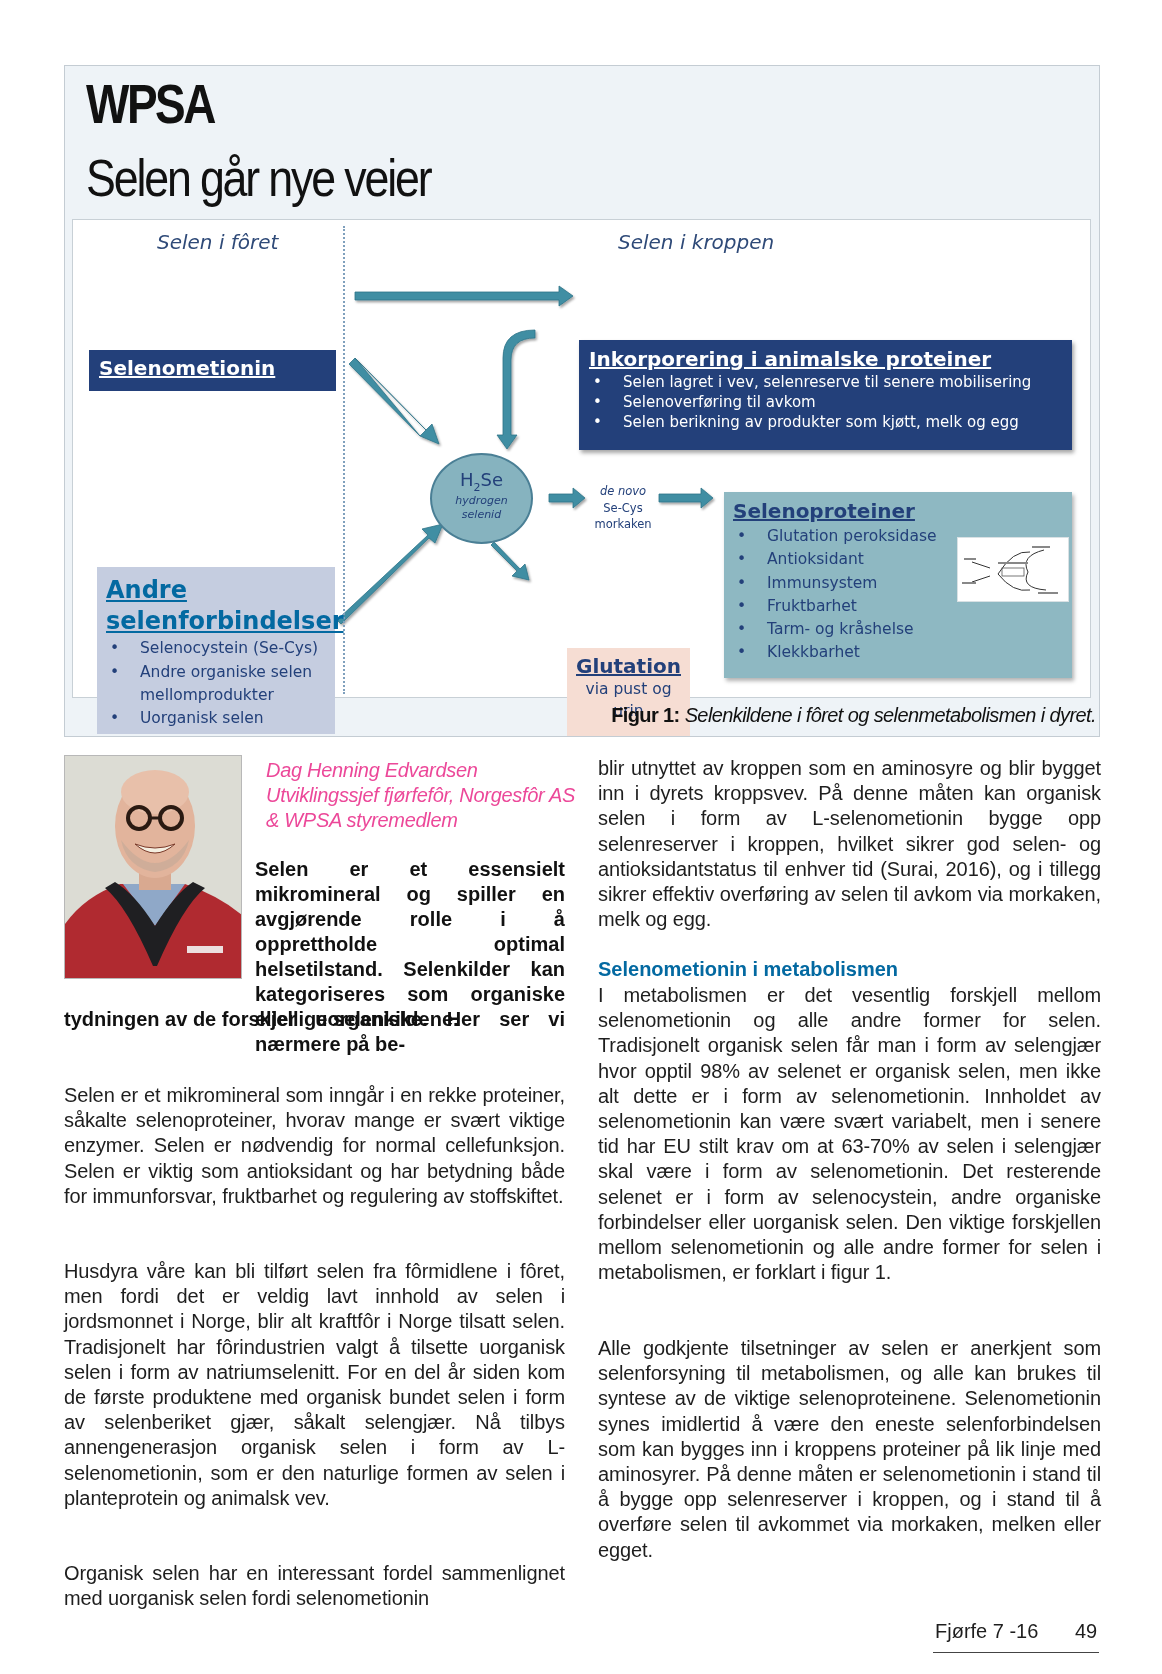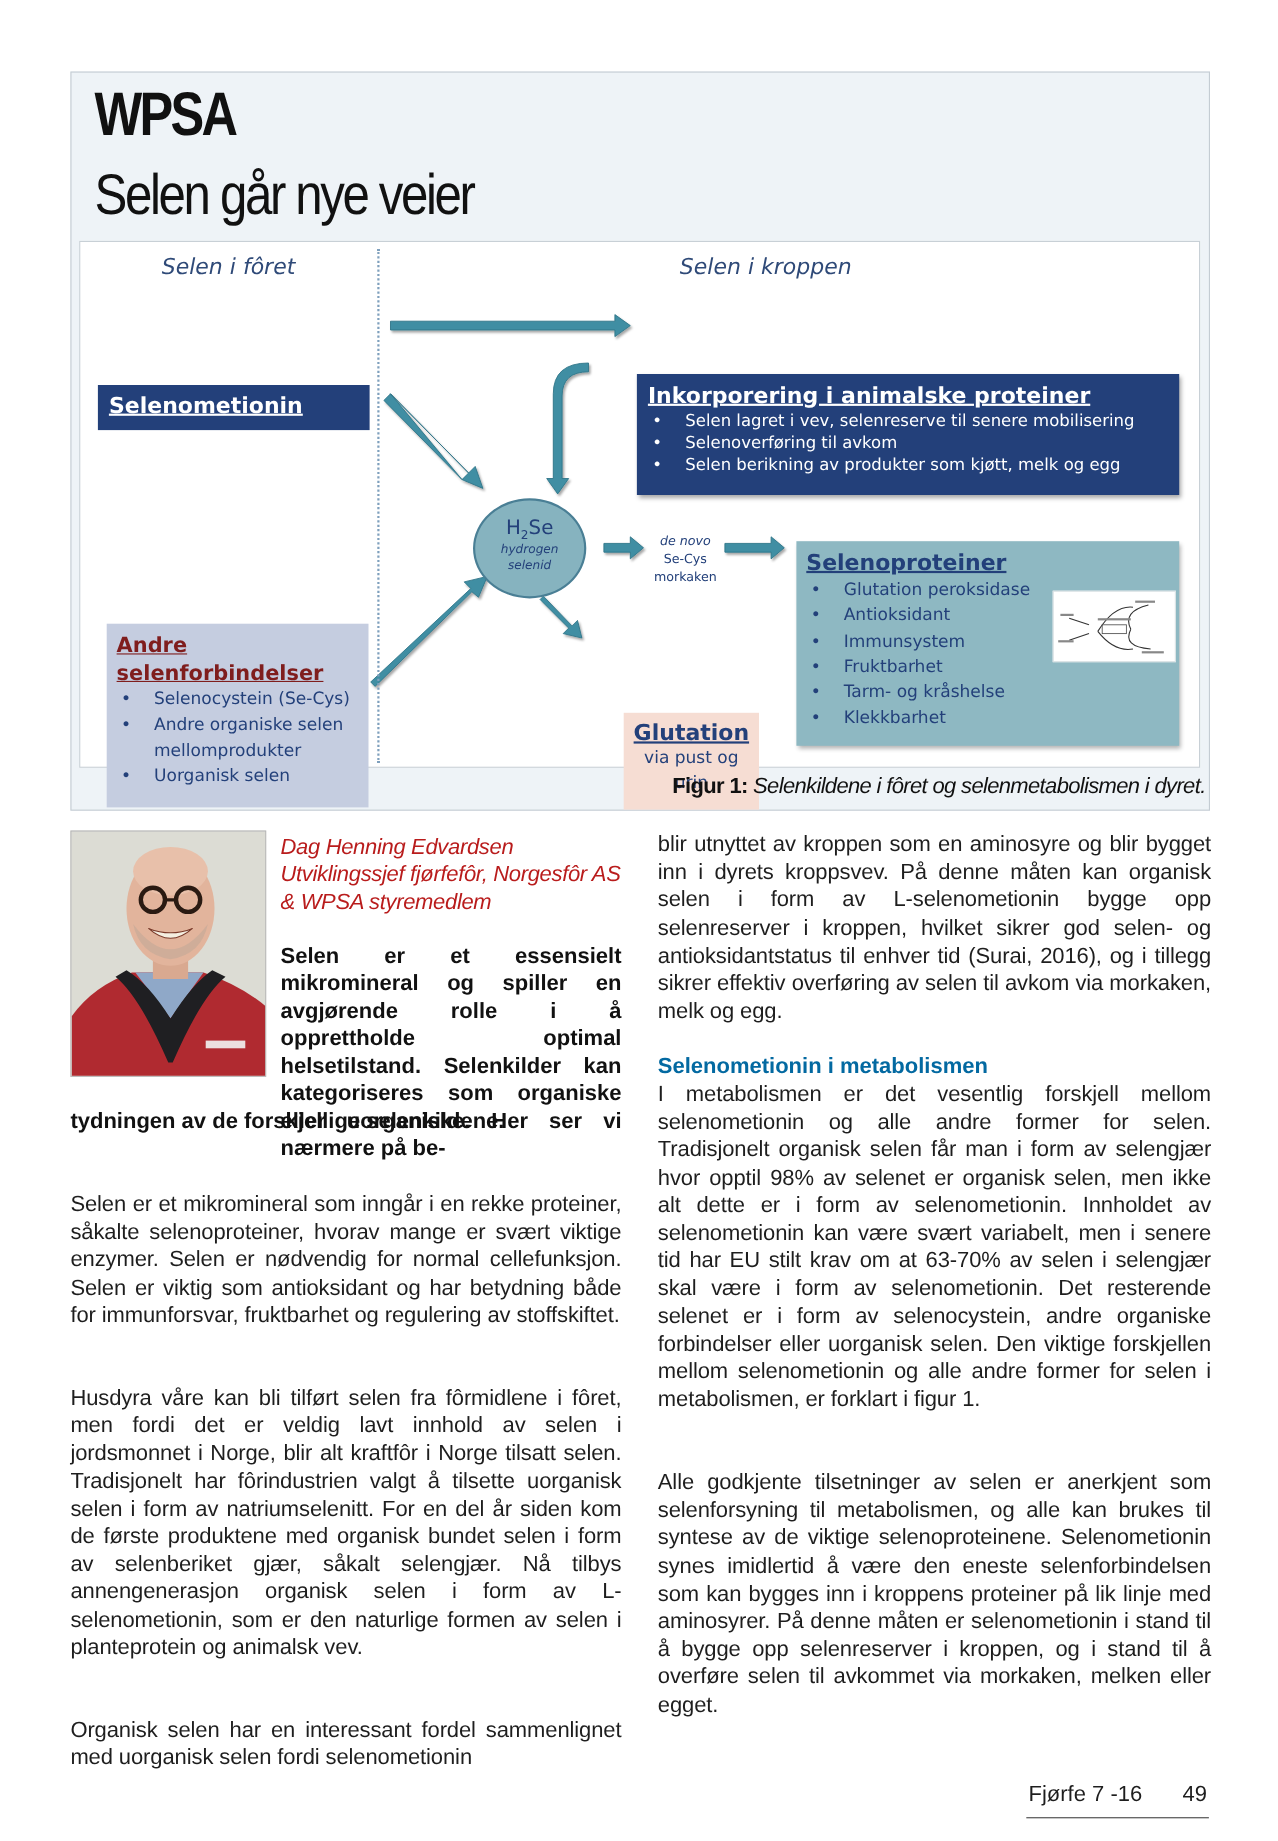--- a/index.html
+++ b/index.html
@@ -7,21 +7,21 @@
   .abs { position:absolute; }
 
   
   #fig-frame { left:64px; top:65px; width:1036px; height:672px; background:#eef3f7; border:1px solid #c4ccd3; box-sizing:border-box; }
   #kicker { left:86px; top:76px; font-family:"Liberation Sans", sans-serif; font-weight:bold; font-size:56px; letter-spacing:-3px; transform:scaleX(0.82); transform-origin:left top; color:#111; line-height:1; }
   #headline { left:86px; top:152px; font-size:52px; letter-spacing:-2.5px; transform:scaleX(0.86); transform-origin:left top; color:#111; line-height:1; }
 
   #diagram { left:72px; top:219px; width:1019px; height:479px; background:#ffffff; border:1px solid #c8d0d6; box-sizing:border-box; }
   #diagram-divider { left:270px; top:6px; height:468px; border-left:2px dotted #7fa0bd; }
   .zone-title { font-family:"DejaVu Sans", sans-serif; font-style:italic; color:#2f4a78; font-size:20px; }
-  #zone-feed { left:74px; top:10px; }
+  #zone-feed { left:84px; top:10px; }
   #zone-body { left:545px; top:10px; }
 
   .box { box-sizing:border-box; color:#fff;margin-top:45px; }
   .box-title { font-family:"DejaVu Sans", sans-serif; font-weight:bold; text-decoration:underline; }
   .box ul { list-style:none; margin:0; padding:0; }
   .box li { position:relative; padding-left:34px; font-family:"DejaVu Sans", sans-serif; line-height:1.32; }
   .box li::before { content:"•"; position:absolute; left:4px; }
 
   #box-selenometionin { left:16px; top:85px; width:247px; height:41px; background:#23407a; padding:6px 10px; }
   #box-selenometionin .box-title { font-size:20px; color:#fff; }
@@ -29,21 +29,21 @@
   #box-inkorp { left:506px; top:75px; width:493px; height:110px; background:#23407a; padding:7px 10px; box-shadow:2px 3px 4px rgba(0,0,0,0.35); }
   #box-inkorp .box-title { font-size:20px; color:#fff; margin-bottom:2px; }
   #box-inkorp li { font-size:15px; color:#fff; }
 
   #box-selenoprot { left:651px; top:227px; width:348px; height:186px; background:#8eb8c2; padding:7px 9px; box-shadow:2px 3px 4px rgba(0,0,0,0.3); color:#23407a; }
   #box-selenoprot .box-title { font-size:20px; color:#23407a; margin-bottom:2px; }
   #box-selenoprot li { font-size:15.5px; color:#23407a; line-height:1.5; }
   #mini-figure { left:233px; top:45px; width:110px; height:63px; background:#ffffff; border:1px solid #d9e1e4; }
 
   #box-andre { left:24px; top:302px; width:238px; height:167px; background:#c5cde0; padding:8px 9px; color:#23407a; }
-  #box-andre .box-title { font-size:19px; color:#7f1d1d; line-height:1.3; }
+  #box-andre .box-title { font-size:24px; color:#0369a1; line-height:1.3; }
   #box-andre li { font-size:15.5px; color:#23407a; line-height:1.5; }
 
   #box-utskilles { left:494px; top:383px; width:123px; height:88px; background:#f6ddd3; padding:6px 4px; text-align:center; color:#23407a; }
   #box-utskilles .box-title { font-size:20px; color:#23407a; display:block; }
   #box-utskilles .sub { font-family:"DejaVu Sans", sans-serif; font-size:15.5px; line-height:1.45; }
 
   #h2se-circle { left:357px; top:233px; width:103px; height:91px; border-radius:50%; background:#86b3bf; border:2px solid #4a7f95; box-sizing:border-box; text-align:center; color:#23407a; }
   #h2se-formula { display:block; margin-top:14px; font-family:"DejaVu Sans", sans-serif; font-size:18px; }
   #h2se-formula sub { font-size:11px; }
   .h2se-sub { display:block; font-family:"DejaVu Sans", sans-serif; font-style:italic; font-size:11px; line-height:1.35; }
@@ -52,21 +52,21 @@
   #denovo .it { font-style:italic; }
 
   #arrows { left:0; top:0; width:1019px; height:479px; }
 
   #caption { left:330px; top:704px; width:766px; text-align:right; font-size:20px; letter-spacing:-0.6px; color:#111; }
   #caption b { font-weight:bold; }
   #caption i { font-style:italic; }
 
   
   #author-photo { left:64px; top:755px; width:178px; height:224px; border:1px solid #b8b8b8; box-sizing:border-box; overflow:hidden; background:#dcdcd6; }
-  #byline { left:255px; top:758px; width:310px; font-style:italic; font-size:20px; line-height:25px; color:#b91c1c; letter-spacing:-0.3px; }
+  #byline { left:266px; top:758px; width:310px; font-style:italic; font-size:20px; line-height:25px; color:#ec4899; letter-spacing:-0.3px; }
 
   .lead { font-weight:bold; font-size:20px; line-height:25px; text-align:justify; color:#111; }
   #lead-1 { left:255px; top:857px; width:310px; }
   #lead-2 { left:64px; top:1007px; width:501px; }
 
   .para { font-size:20px; line-height:25.2px; text-align:justify; color:#1e1e1e; letter-spacing:-0.1px; }
   #p1 { left:64px; top:1083px; width:501px; }
   #p2 { left:64px; top:1259px; width:501px; }
   #p3 { left:64px; top:1561px; width:501px; }
 

